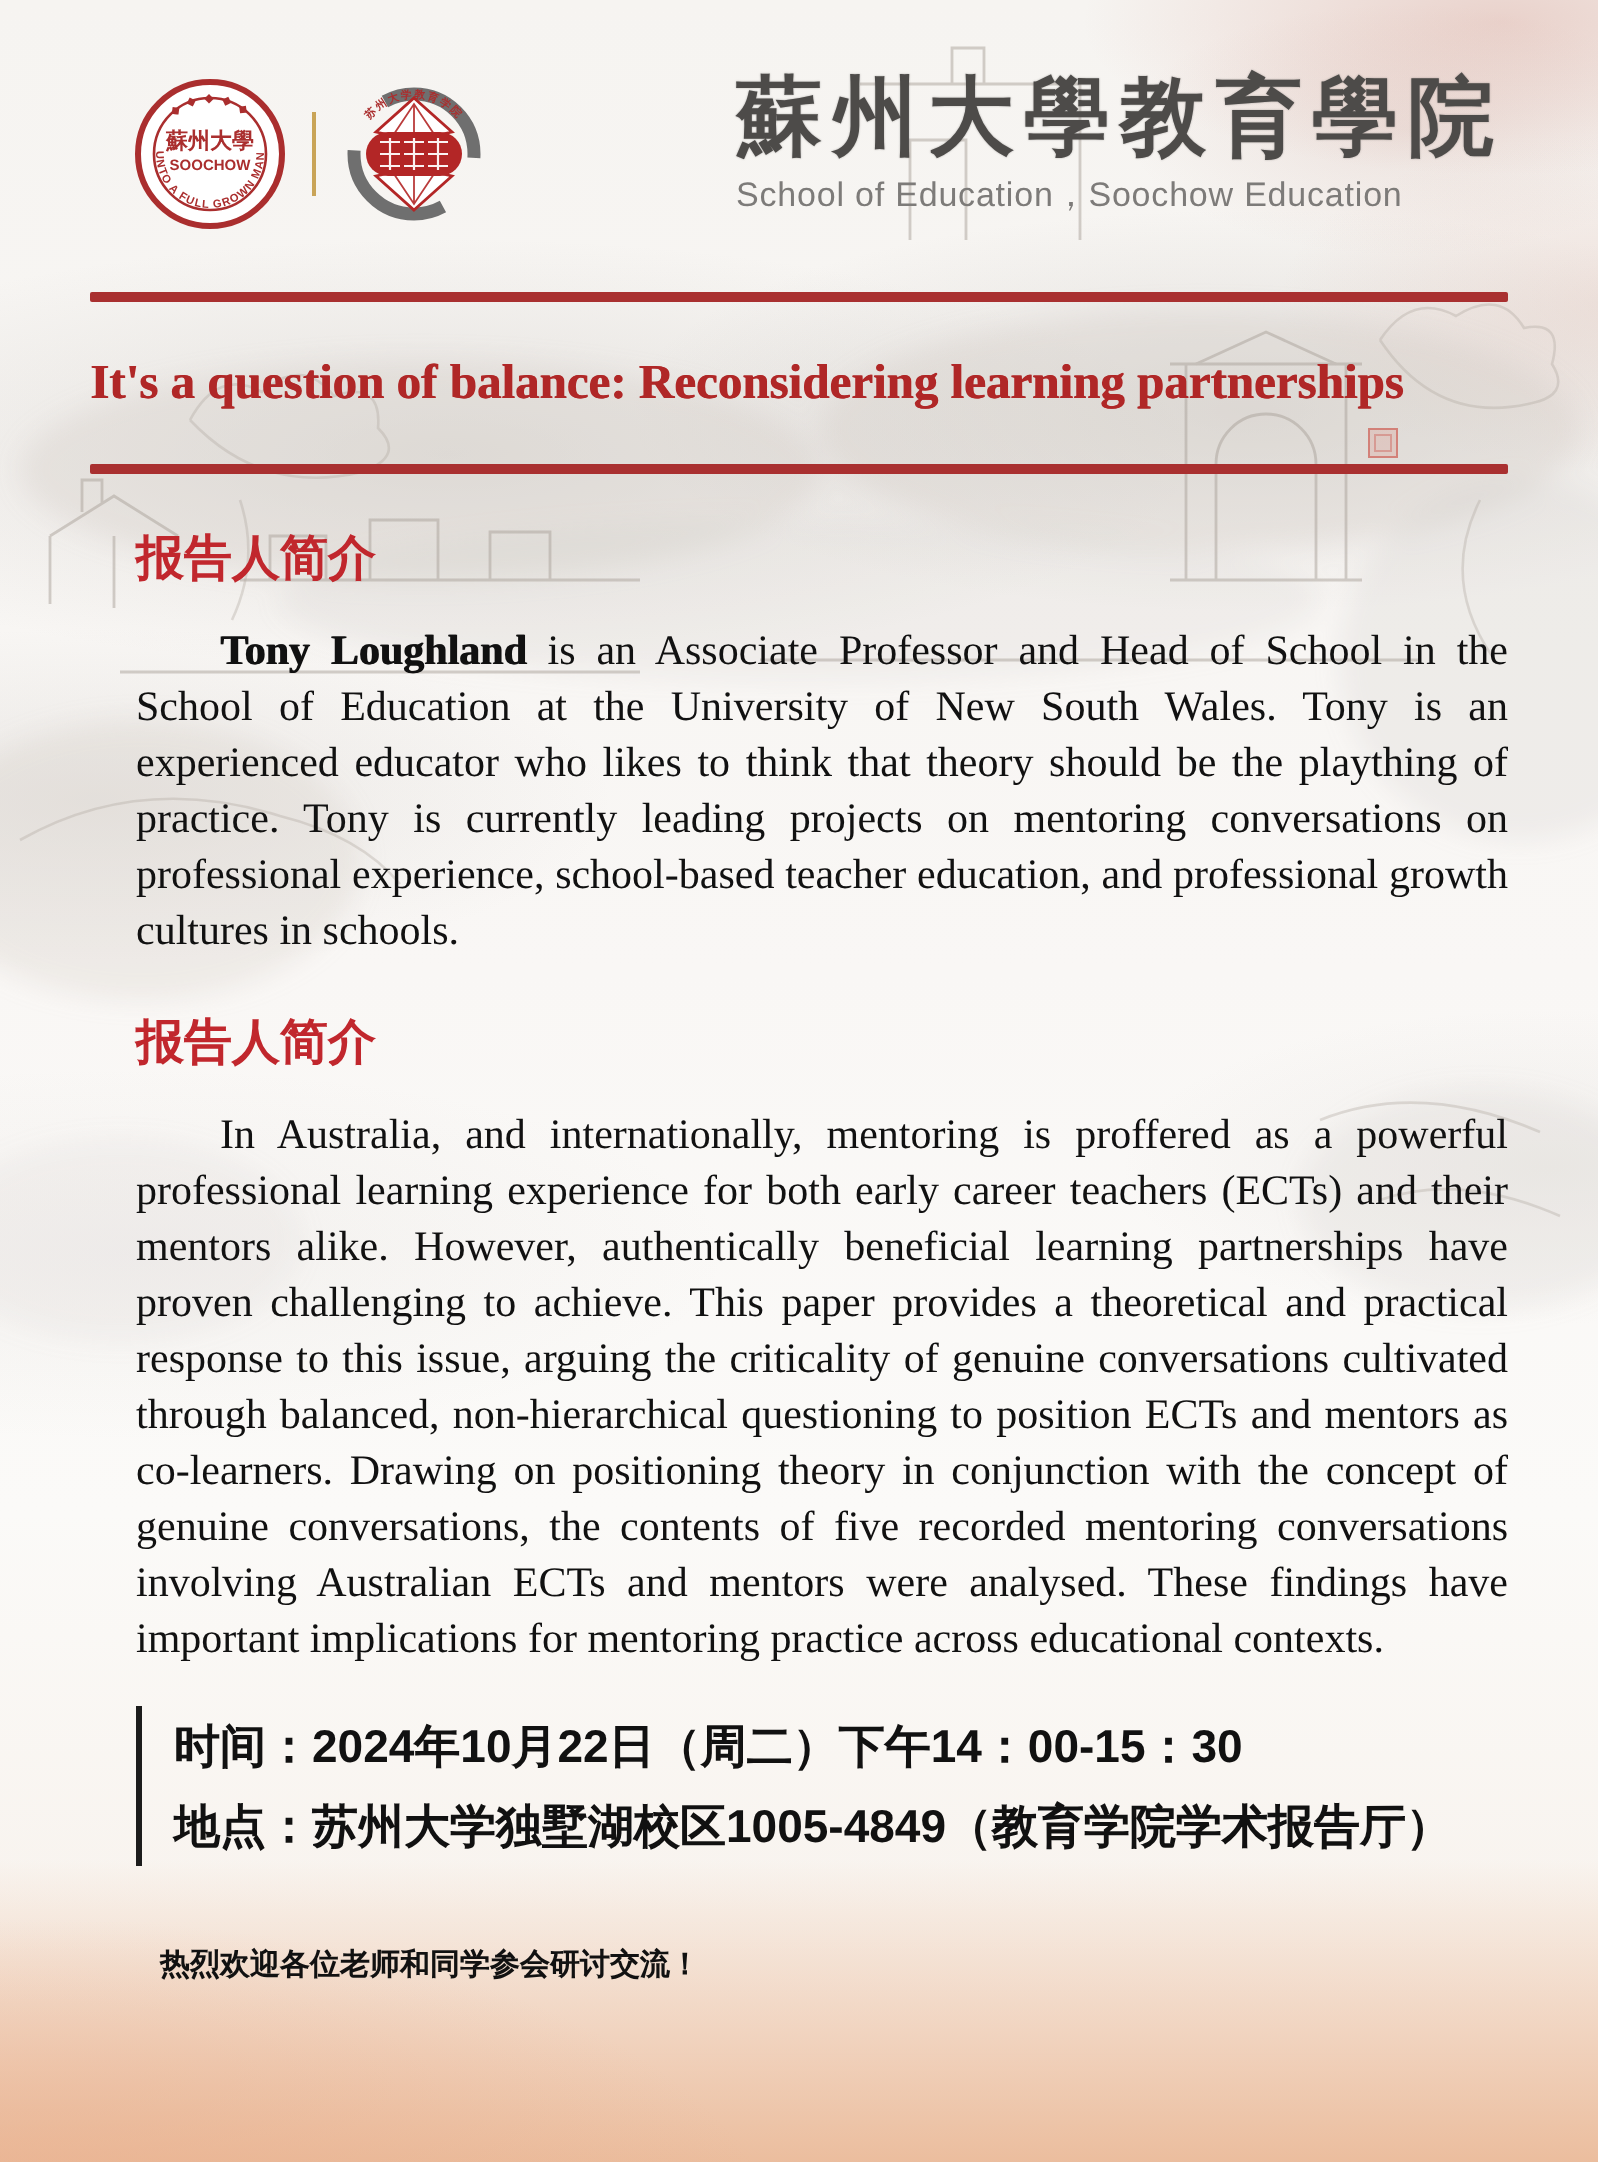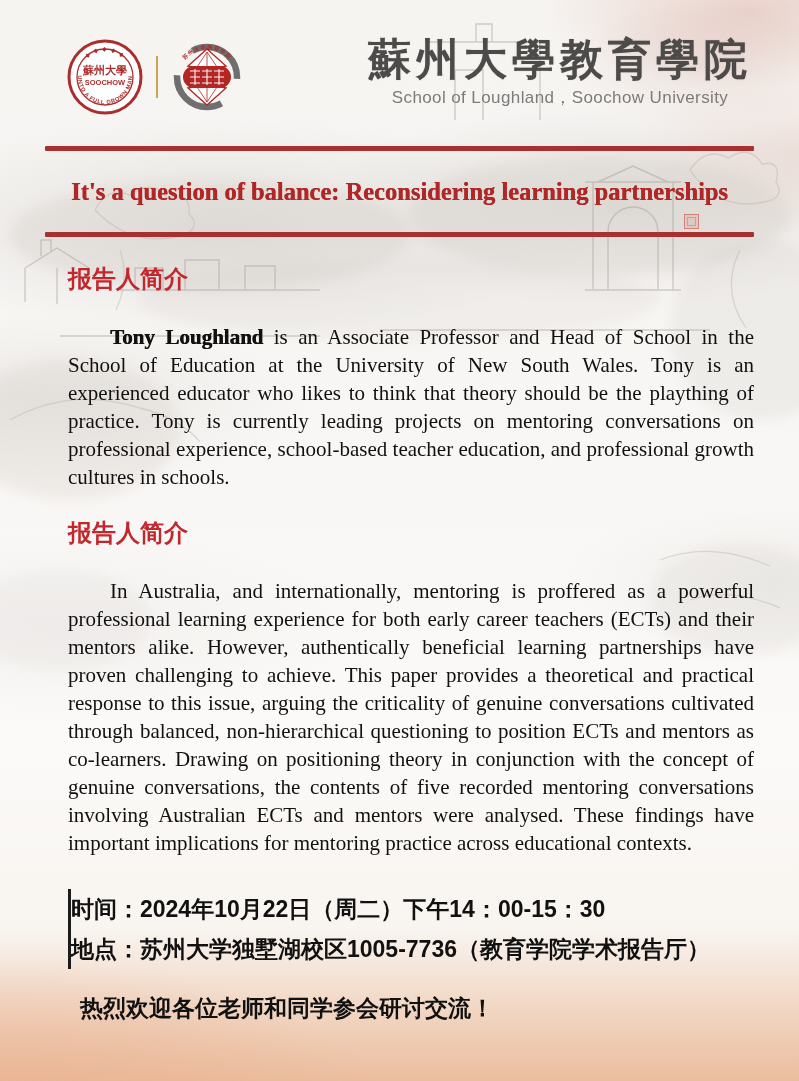--- a/index.html
+++ b/index.html
@@ -23,75 +23,75 @@
       linear-gradient(to bottom, rgba(238,192,160,0) 86%, rgba(236,188,156,0.55) 94%, rgba(234,184,150,0.9) 100%),
       linear-gradient(to bottom,#f6f4f1 0%,#f9f7f5 45%,#fbfaf8 70%,#f6efe8 100%);
   }
   .bg-art{position:absolute;inset:0;pointer-events:none;}
   .content{position:relative;margin:0 45px 0 45px;}
 
   
   .header{display:flex;align-items:flex-start;justify-content:space-between;padding:36px 0 0 21px;}
   .logos{display:flex;align-items:center;gap:12px;margin-top:2px;}
   .logo-divider{width:2px;height:42px;background:#c9a457;}
-  .brand{text-align:center;margin-right:2px;}
+  .brand{text-align:left;margin-right:2px;}
   .brand-cn{
     font-family:"DejaVu Serif","Liberation Serif",serif;
     font-weight:700;font-size:43px;line-height:46px;color:#4d4b49;
     letter-spacing:5px;text-shadow:0 0 1px rgba(77,75,73,.45);
   }
   .brand-en{
     font-family:"Liberation Sans","DejaVu Sans",sans-serif;
     font-size:17px;color:#7d7b79;letter-spacing:.4px;margin-top:4px;
   }
 
   
   .rule{height:5px;background:#a93030;border-radius:1px;}
   .rule-top{margin-top:30px;}
   .rule-bottom{margin-top:24px;}
-  .title-block{position:relative;text-align:center;margin-top:24px;}
+  .title-block{position:relative;text-align:left;margin-top:24px;}
   .title-line{
     font-family:"Liberation Serif","DejaVu Serif",serif;
     font-weight:700;font-size:24.5px;line-height:33px;color:#b02727;
     white-space:nowrap;text-shadow:.4px 0 0 #b02727;
   }
   .red-stamp{
     position:absolute;right:55px;top:39px;width:13px;height:13px;
     border:1.5px solid rgba(200,70,60,.55);background:rgba(215,110,95,.18);
   }
   .red-stamp::after{content:"";position:absolute;inset:2px;border:1px solid rgba(200,70,60,.35);}
 
   
   .section-heading{
     font-family:"Liberation Sans","DejaVu Sans",sans-serif;
     font-weight:700;font-size:24px;color:#c1272d;
     margin:26px 0 0 23px;
   }
   .body-text{
-    margin:28px 0 0 23px;
+    margin:16px 0 0 23px;
     font-size:21px;line-height:28px;
     text-align:justify;text-justify:inter-word;
     color:#111;
   }
   .body-text .indent{display:inline-block;width:2em;}
   .speaker-name{font-weight:700;text-shadow:.5px 0 0 #111;}
 
   
   .details{
-    margin:32px 0 0 23px;padding-left:0;
+    margin:20px 0 0 23px;padding-left:16px;
     border-left:3px solid #1c1c1c;
     font-family:"Liberation Sans","DejaVu Sans",sans-serif;
     font-weight:700;font-size:23px;color:#111;
   }
   .detail-row{line-height:40px;}
 
   .welcome{
-    margin:24px 0 0 35px;
-    font-family:"Liberation Sans","DejaVu Sans",sans-serif;
-    font-weight:700;font-size:23px;color:#111;
+    margin:40px 0 0 35px;
+    font-family:"Liberation Sans","DejaVu Sans",sans-serif;
+    font-weight:700;font-size:15px;color:#111;
   }
 
   
   .seal-arc{font-family:"Liberation Sans","DejaVu Sans",sans-serif;font-weight:700;}
 </style>
 </head>
 <body>
 
 <div class="poster">
 
@@ -175,21 +175,21 @@
           <rect x="13" y="26" width="48" height="22" rx="11" fill="#b32626"></rect>
           <g stroke="#ffffff" stroke-width="1.1" fill="none" opacity="0.95">
             <path d="M20,31 h10 M20,37 h10 M20,43 h10 M25,29 v16"></path>
             <path d="M32,31 h10 M32,37 h10 M32,43 h10 M37,29 v16"></path>
             <path d="M44,31 h10 M44,37 h10 M44,43 h10 M49,29 v16"></path>
           </g>
         </svg>
       </div>
       <div class="brand">
         <div class="brand-cn">蘇州大學教育學院</div>
-        <div class="brand-en">School of Loughland，Soochow University</div>
+        <div class="brand-en">School of Education，Soochow Education</div>
       </div>
     </div>
 
     <div class="rule rule-top"></div>
 
     <div class="title-block">
       <div class="title-line">It's a question of balance: Reconsidering learning partnerships</div>
       <span class="red-stamp"></span>
     </div>
 
@@ -200,19 +200,19 @@
       <p class="body-text"><span class="indent"></span><span class="speaker-name">Tony Loughland</span><span> is an Associate Professor and Head of School in the School of Education at the University of New South Wales. Tony is an experienced educator who likes to think that theory should be the plaything of practice. Tony is currently leading projects on mentoring conversations on professional experience, school-based teacher education, and professional growth cultures in schools.</span></p>
     </div>
 
     <div>
       <div class="section-heading">报告人简介</div>
       <p class="body-text"><span class="indent"></span><span>In Australia, and internationally, mentoring is proffered as a powerful professional learning experience for both early career teachers (ECTs) and their mentors alike. However, authentically beneficial learning partnerships have proven challenging to achieve. This paper provides a theoretical and practical response to this issue, arguing the criticality of genuine conversations cultivated through balanced, non-hierarchical questioning to position ECTs and mentors as co-learners. Drawing on positioning theory in conjunction with the concept of genuine conversations, the contents of five recorded mentoring conversations involving Australian ECTs and mentors were analysed. These findings have important implications for mentoring practice across educational contexts.</span></p>
     </div>
 
     <div class="details">
       <div class="detail-row">时间：2024年10月22日（周二）下午14：00-15：30</div>
-      <div class="detail-row">地点：苏州大学独墅湖校区1005-7736（教育学院学术报告厅）</div>
+      <div class="detail-row">地点：苏州大学独墅湖校区1005-4849（教育学院学术报告厅）</div>
     </div>
 
     <div class="welcome">热烈欢迎各位老师和同学参会研讨交流！</div>
 
   </div>
 </div>
 
 </body></html>

